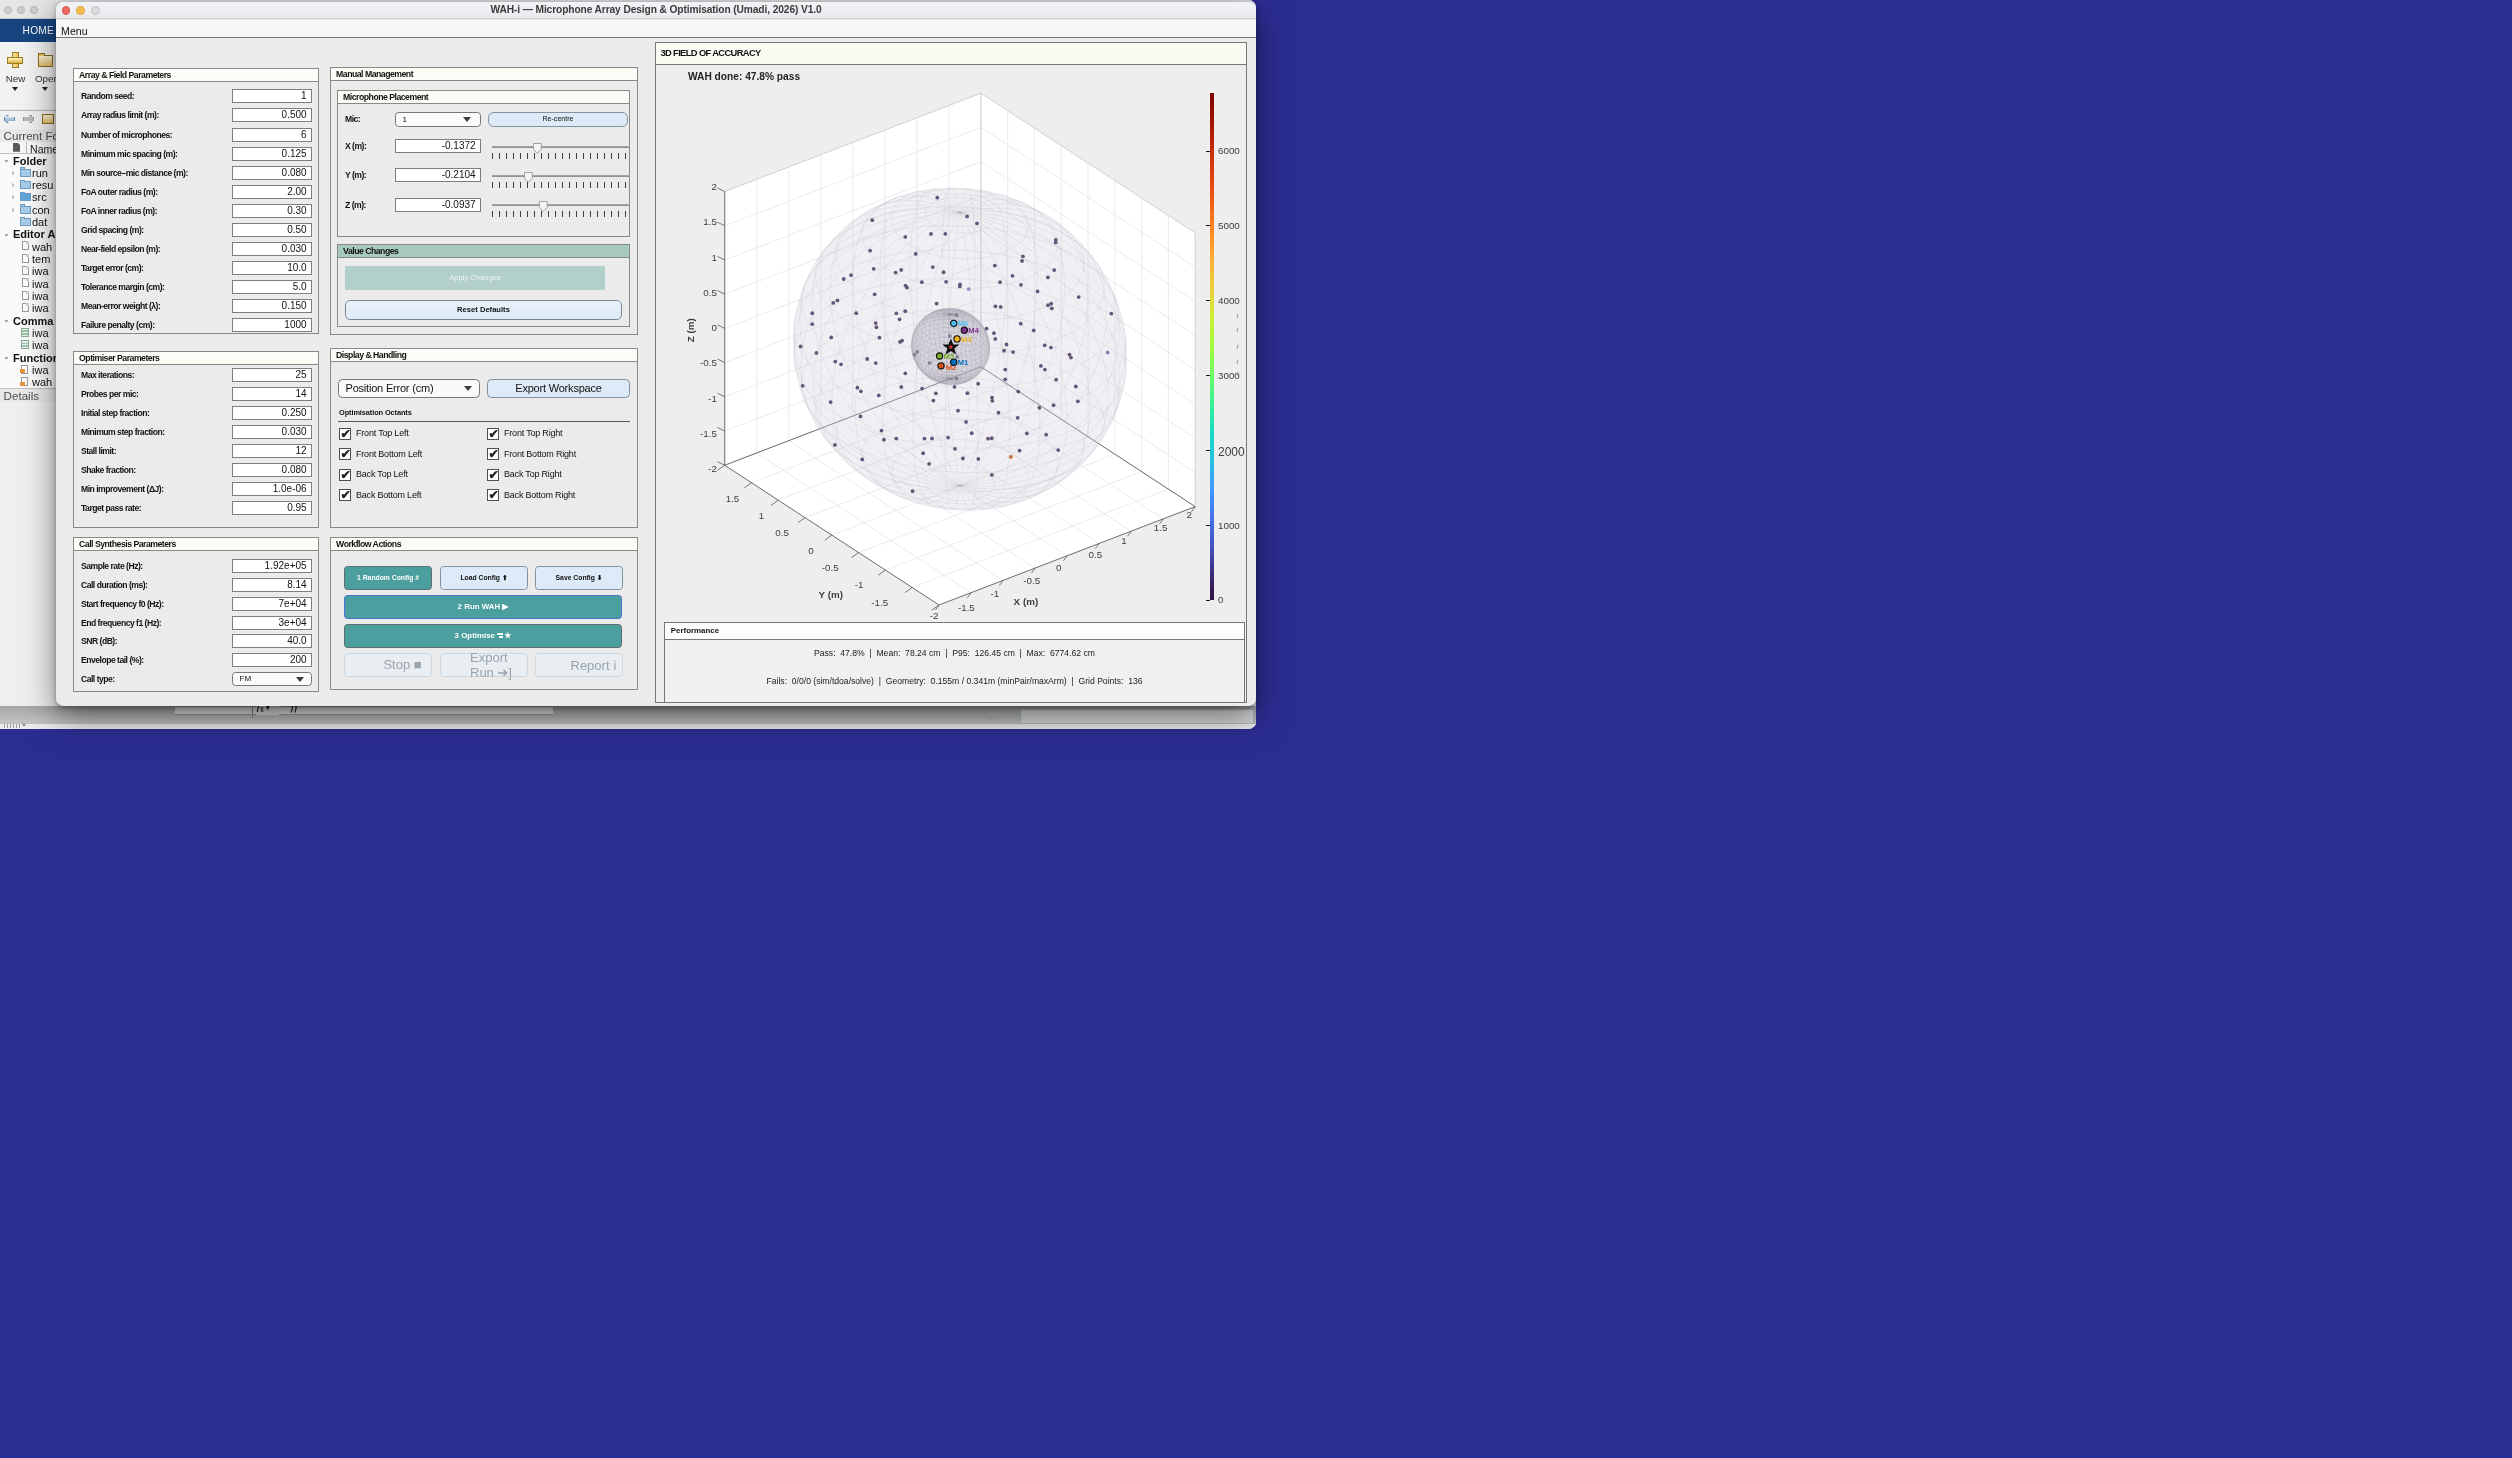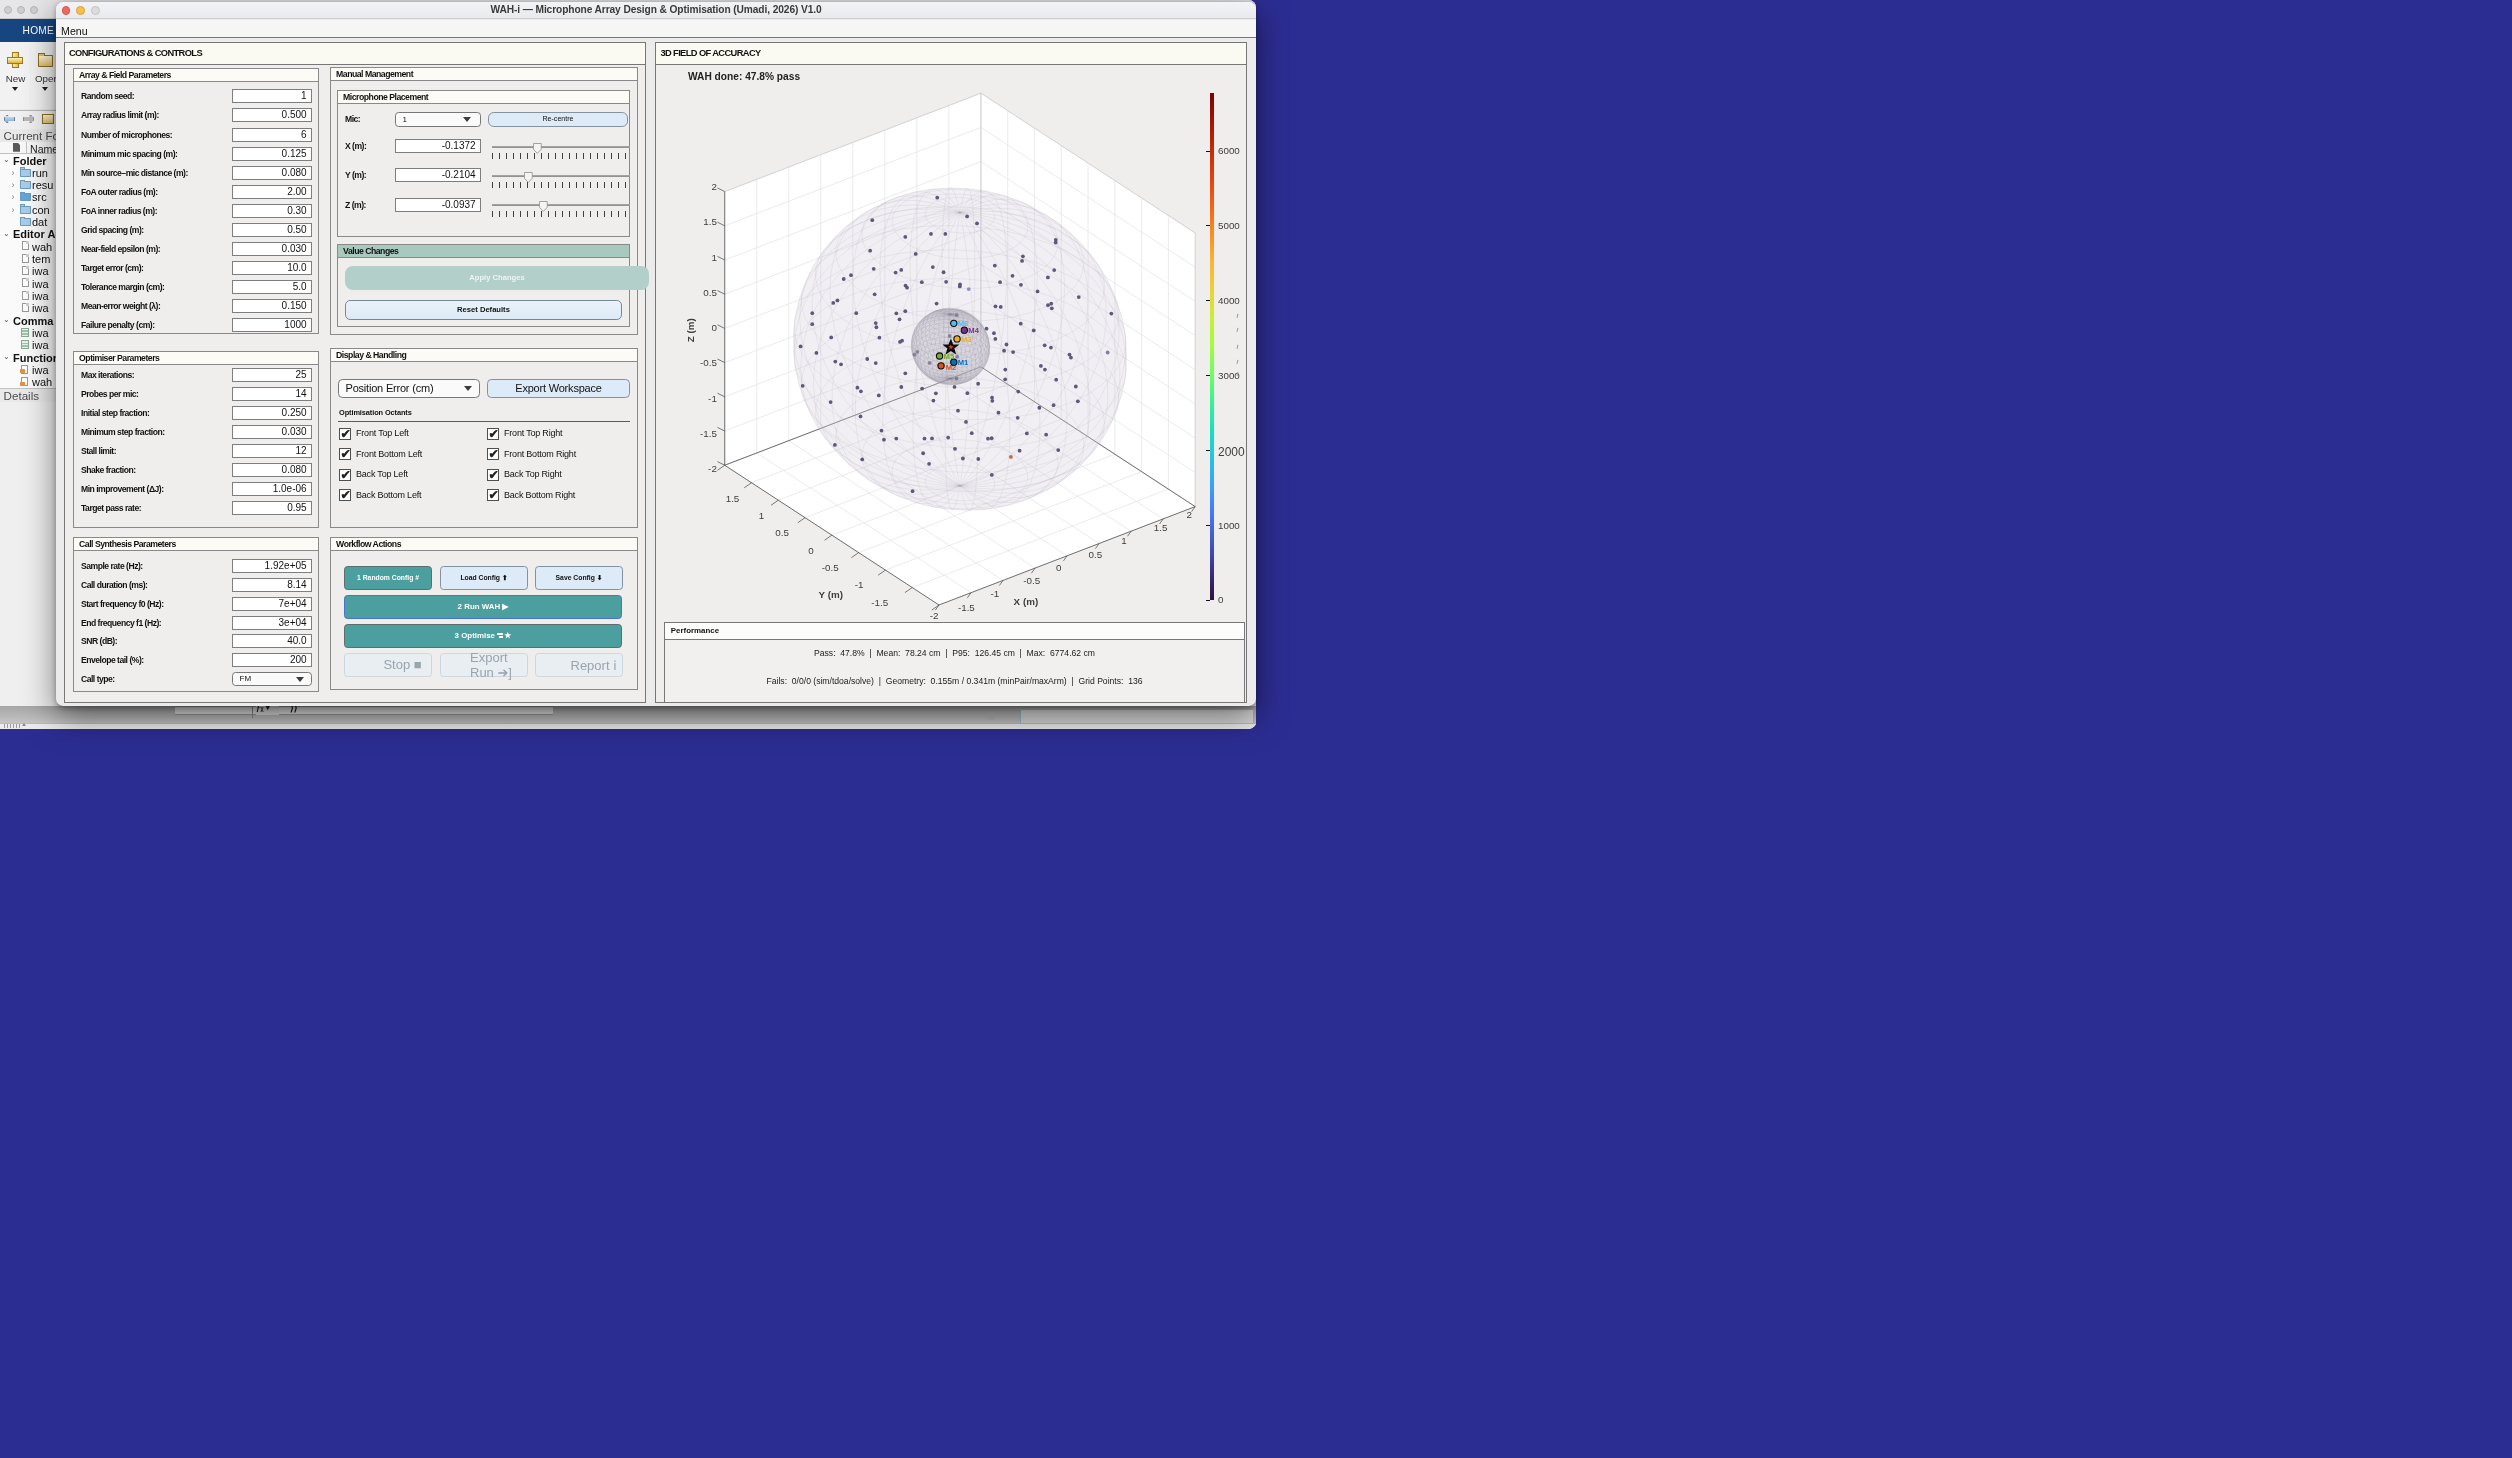--- a/index.html
+++ b/index.html
@@ -132,23 +132,20 @@
 <div class="abs" style="left:22px;top:723px;width:0;height:0;border-left:2.9px solid transparent;border-right:2.9px solid transparent;border-bottom:3.6px solid #8a8a8a"></div>
 </div>
 <div class="appwin">
 <div class="abs" style="left:0;top:0;width:1200px;height:17.5px;background:linear-gradient(180deg,#f2f3f6,#e9eaee);border-bottom:0.7px solid #cdcdcd"></div>
 <div class="tl" style="left:5.5px;top:4.4px;width:8.7px;height:8.7px;background:#ee6a5e;border:0.4px solid #d35648"></div>
 <div class="tl" style="left:20.4px;top:4.4px;width:8.7px;height:8.7px;background:#f5bf4e;border:0.4px solid #daa03c"></div>
 <div class="tl" style="left:35px;top:4.4px;width:8.7px;height:8.7px;background:#dcdcdc;border:0.4px solid #c3c3c3"></div>
 <div class="abs" style="left:0;top:2.5px;width:1200px;height:12.4px;text-align:center;font-size:10.2px;letter-spacing:-0.1px;font-weight:bold;color:#3a3a3a">WAH-i — Microphone Array Design &amp; Optimisation (Umadi, 2026) V1.0</div>
 <div class="abs" style="left:0;top:18px;width:1200px;height:18px;background:#f6f6f6;border-bottom:1.2px solid #757575"></div>
 <div class="abs" style="left:5.1px;top:23px;font-size:10.6px;color:#111">Menu</div>
-<div class="panel" style="left:7.6px;top:40px;width:582px;height:661px;background:#efeeed">
-<div class="phead" style="height:22px;font-size:9.3px">CONFIGURATIONS &amp; CONTROLS</div>
-</div>
 <div class="panel" style="left:599px;top:40px;width:592px;height:661px;background:#efeeed">
 <div class="phead" style="height:22px;font-size:9.3px">3D FIELD OF ACCURACY</div>
 </div>
 <div class="sub" style="left:17px;top:66px;width:246px;height:266px">
 <div class="shead" style="background:#fcfbf5">Array &amp; Field Parameters</div>
 </div>
 <div class="lbl" style="left:25px;top:87px;height:14.3px">Random seed:</div>
 <div class="fld" style="left:176px;top:87px;width:80px;height:14.3px">1</div>
 <div class="lbl" style="left:25px;top:106px;height:14.3px">Array radius limit (m):</div>
 <div class="fld" style="left:176px;top:106px;width:80px;height:14.3px">0.500</div>
@@ -236,21 +233,21 @@
 <div class="lbl" style="left:289px;top:196px;height:14px">Z (m):</div>
 <div class="fld" style="left:339px;top:196px;width:86px;height:14px">-0.0937</div>
 <div class="abs" style="left:436px;top:202px;width:138px;height:2.6px;background:linear-gradient(180deg,#ababab,#8a8a8a)"></div>
 <div class="abs" style="left:436px;top:209px;width:139px;height:6.3px;background:repeating-linear-gradient(90deg,#3f3f3f 0 0.9px,transparent 0.9px 7px)"></div>
 <svg class="abs" style="left:483px;top:199px" width="8.7" height="11" viewBox="0 0 12 15">
       <path d="M0.6 0.6 H11.4 V8.6 L6 14.2 L0.6 8.6 Z" fill="#f4f4f4" stroke="#8e8e8e" stroke-width="1.1"></path>
     </svg>
 <div class="sub" style="left:281px;top:242px;width:293px;height:83px">
 <div class="shead" style="background:#a7c9be">Value Changes</div>
 </div>
-<div class="abs" style="left:289px;top:264px;width:304px;height:24px;background:#b3cfca;border-radius:8px;display:flex;align-items:center;justify-content:center;font-size:7.6px;font-weight:bold;color:#eef4f1">Apply Changes</div>
+<div class="abs" style="left:289px;top:264px;width:260px;height:24px;background:#b3cfca;border-radius:1px;display:flex;align-items:center;justify-content:center;font-size:7.6px;font-weight:normal;color:#eef4f1">Apply Changes</div>
 <div class="abs" style="left:289px;top:298px;width:277px;height:20.7px;background:linear-gradient(180deg,#eaf2f9,#dcebf7);border:0.9px solid #77879a;border-radius:5.1px;display:flex;align-items:center;justify-content:center;font-size:7.6px;font-weight:bold;color:#111">Reset Defaults</div>
 <div class="sub" style="left:274px;top:346px;width:308px;height:180px">
 <div class="shead" style="background:#fcfbf5">Display &amp; Handling</div>
 </div>
 <div class="drop" style="left:282px;top:377px;width:142px;height:19.5px;border-radius:4.4px;font-size:11px;letter-spacing:-0.2px">Position Error (cm)<span class="tri"></span></div>
 <div class="btnb" style="left:431px;top:377px;width:143px;height:19.5px;border-radius:4.4px;font-size:11px;font-weight:normal;letter-spacing:-0.2px">Export Workspace</div>
 <div class="abs" style="left:283px;top:406px;font-size:7.4px;font-weight:bold;color:#111;letter-spacing:-0.1px">Optimisation Octants</div>
 <div class="abs" style="left:282px;top:419px;width:292px;height:0.9px;background:#5a5a5a"></div>
 <div class="ck" style="left:283px;top:426px"></div>
 <div class="cklbl" style="left:300px;top:425px;height:13px">Front Top Left</div>

